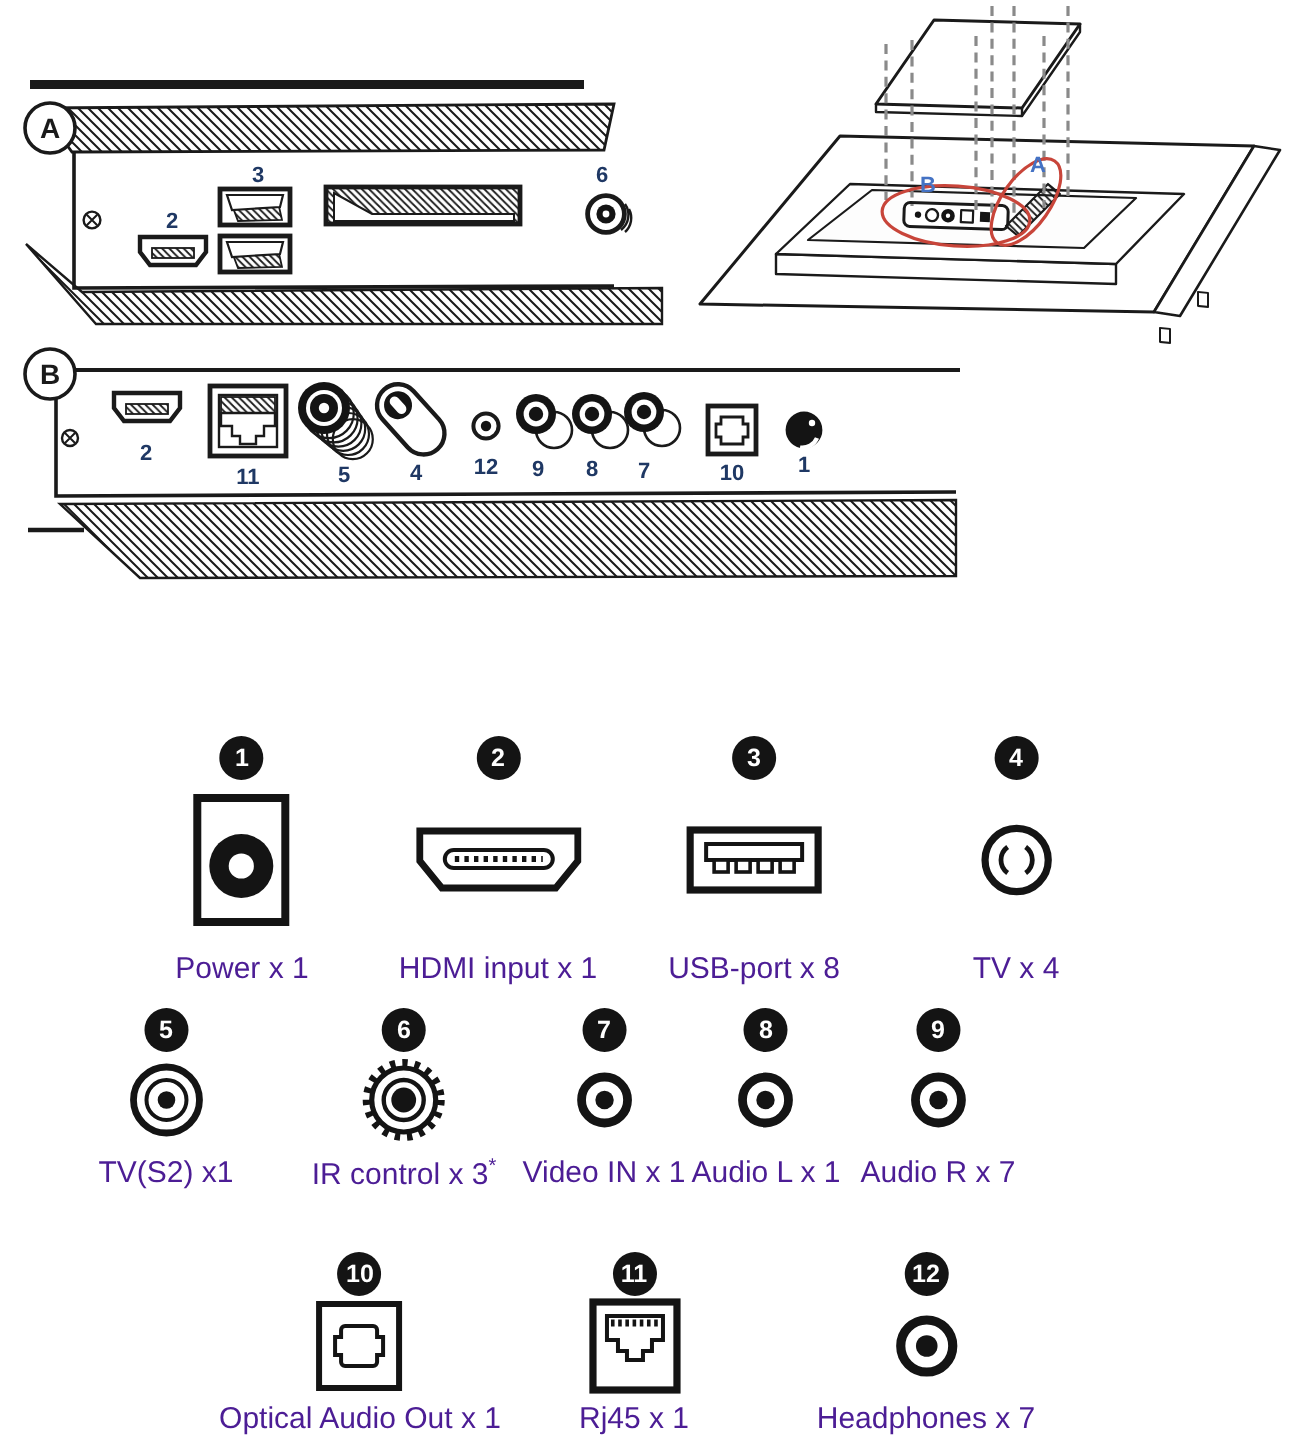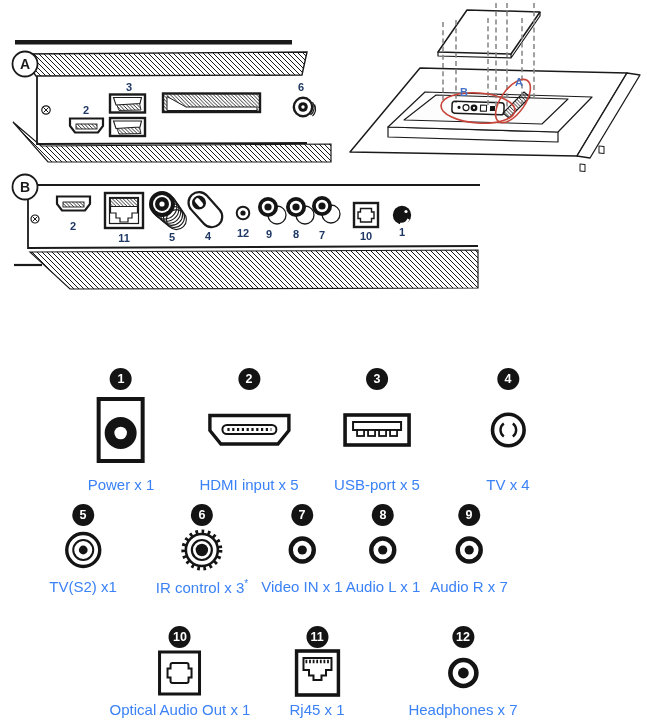--- a/index.html
+++ b/index.html
@@ -7,21 +7,21 @@
         font-family:"Liberation Sans",sans-serif;color:#1a1a1a;}
   svg text{font-family:"Liberation Sans",sans-serif;}
   .num{font-size:11px;font-weight:700;fill:#1f3864;text-anchor:middle;}
   .abletter{font-size:14px;font-weight:700;fill:#1a1a1a;text-anchor:middle;}
   .zone{font-size:11px;font-weight:700;fill:#4472c4;text-anchor:middle;}
   .legend-cell{position:absolute;transform:translateX(-50%);display:flex;flex-direction:column;align-items:center;}
   .badge{width:22px;height:22px;border-radius:50%;background:#141414;color:#fff;
          font-size:12.5px;font-weight:700;line-height:22px;text-align:center;}
   .icbox{display:flex;align-items:center;justify-content:center;}
   .r1 .icbox{height:80px;} .r2 .icbox{height:48px;} .r3 .icbox{height:50px;}
-  .cap{font-size:15px;color:#3b82f6;white-space:nowrap;text-align:center;}
+  .cap{font-size:15px;color:#4c1d95;white-space:nowrap;text-align:center;}
   .r1 .cap{margin-top:6px;} .r2 .cap{margin-top:4px;} .r3 .cap{margin-top:3px;}
   .cap sup{font-size:10px;}
 </style>
 </head>
 <body>
 
 <div class="page">
 
 <svg width="647" height="335" viewBox="0 0 647 335">
   <defs>
@@ -238,36 +238,36 @@
 
   <div class="legend-cell r1" style="left:249px;top:368px;">
     <div class="badge">2</div>
     <div class="icbox">
           <svg width="84" height="34">
       <path d="M2.5,2.5 h79 v15 l-11,13.5 h-57 l-11,-13.5 z" fill="#fff" stroke="#141414" stroke-width="3.4"></path>
       <rect x="15" y="12" width="54" height="9" rx="4.5" fill="#fff" stroke="#141414" stroke-width="2"></rect>
       <path d="M20,16.5 H64" stroke="#141414" stroke-width="3" stroke-dasharray="2.2 2.6"></path>
     </svg>
         </div>
-    <div class="cap"><span>HDMI input x 5</span></div>
+    <div class="cap"><span>HDMI input x 1</span></div>
   </div>
 
   <div class="legend-cell r1" style="left:377px;top:368px;">
     <div class="badge">3</div>
     <div class="icbox">
           <svg width="68" height="34">
       <rect x="2" y="2" width="64" height="30" fill="#fff" stroke="#141414" stroke-width="3.6"></rect>
       <rect x="10" y="9" width="48" height="8" fill="#fff" stroke="#141414" stroke-width="2"></rect>
       <rect x="14" y="17" width="7" height="6" fill="#fff" stroke="#141414" stroke-width="1.8"></rect>
       <rect x="25" y="17" width="7" height="6" fill="#fff" stroke="#141414" stroke-width="1.8"></rect>
       <rect x="36" y="17" width="7" height="6" fill="#fff" stroke="#141414" stroke-width="1.8"></rect>
       <rect x="47" y="17" width="7" height="6" fill="#fff" stroke="#141414" stroke-width="1.8"></rect>
     </svg>
         </div>
-    <div class="cap"><span>USB-port x 5</span></div>
+    <div class="cap"><span>USB-port x 8</span></div>
   </div>
 
   <div class="legend-cell r1" style="left:508px;top:368px;">
     <div class="badge">4</div>
     <div class="icbox">
           <svg width="40" height="40">
       <circle cx="20" cy="20" r="15.8" fill="#fff" stroke="#141414" stroke-width="3.6"></circle>
       <path d="M15.5,13.5 a8,8 0 0 0 0,13 M24.5,13.5 a8,8 0 0 1 0,13" fill="none" stroke="#141414" stroke-width="2.4"></path>
     </svg>
         </div>

